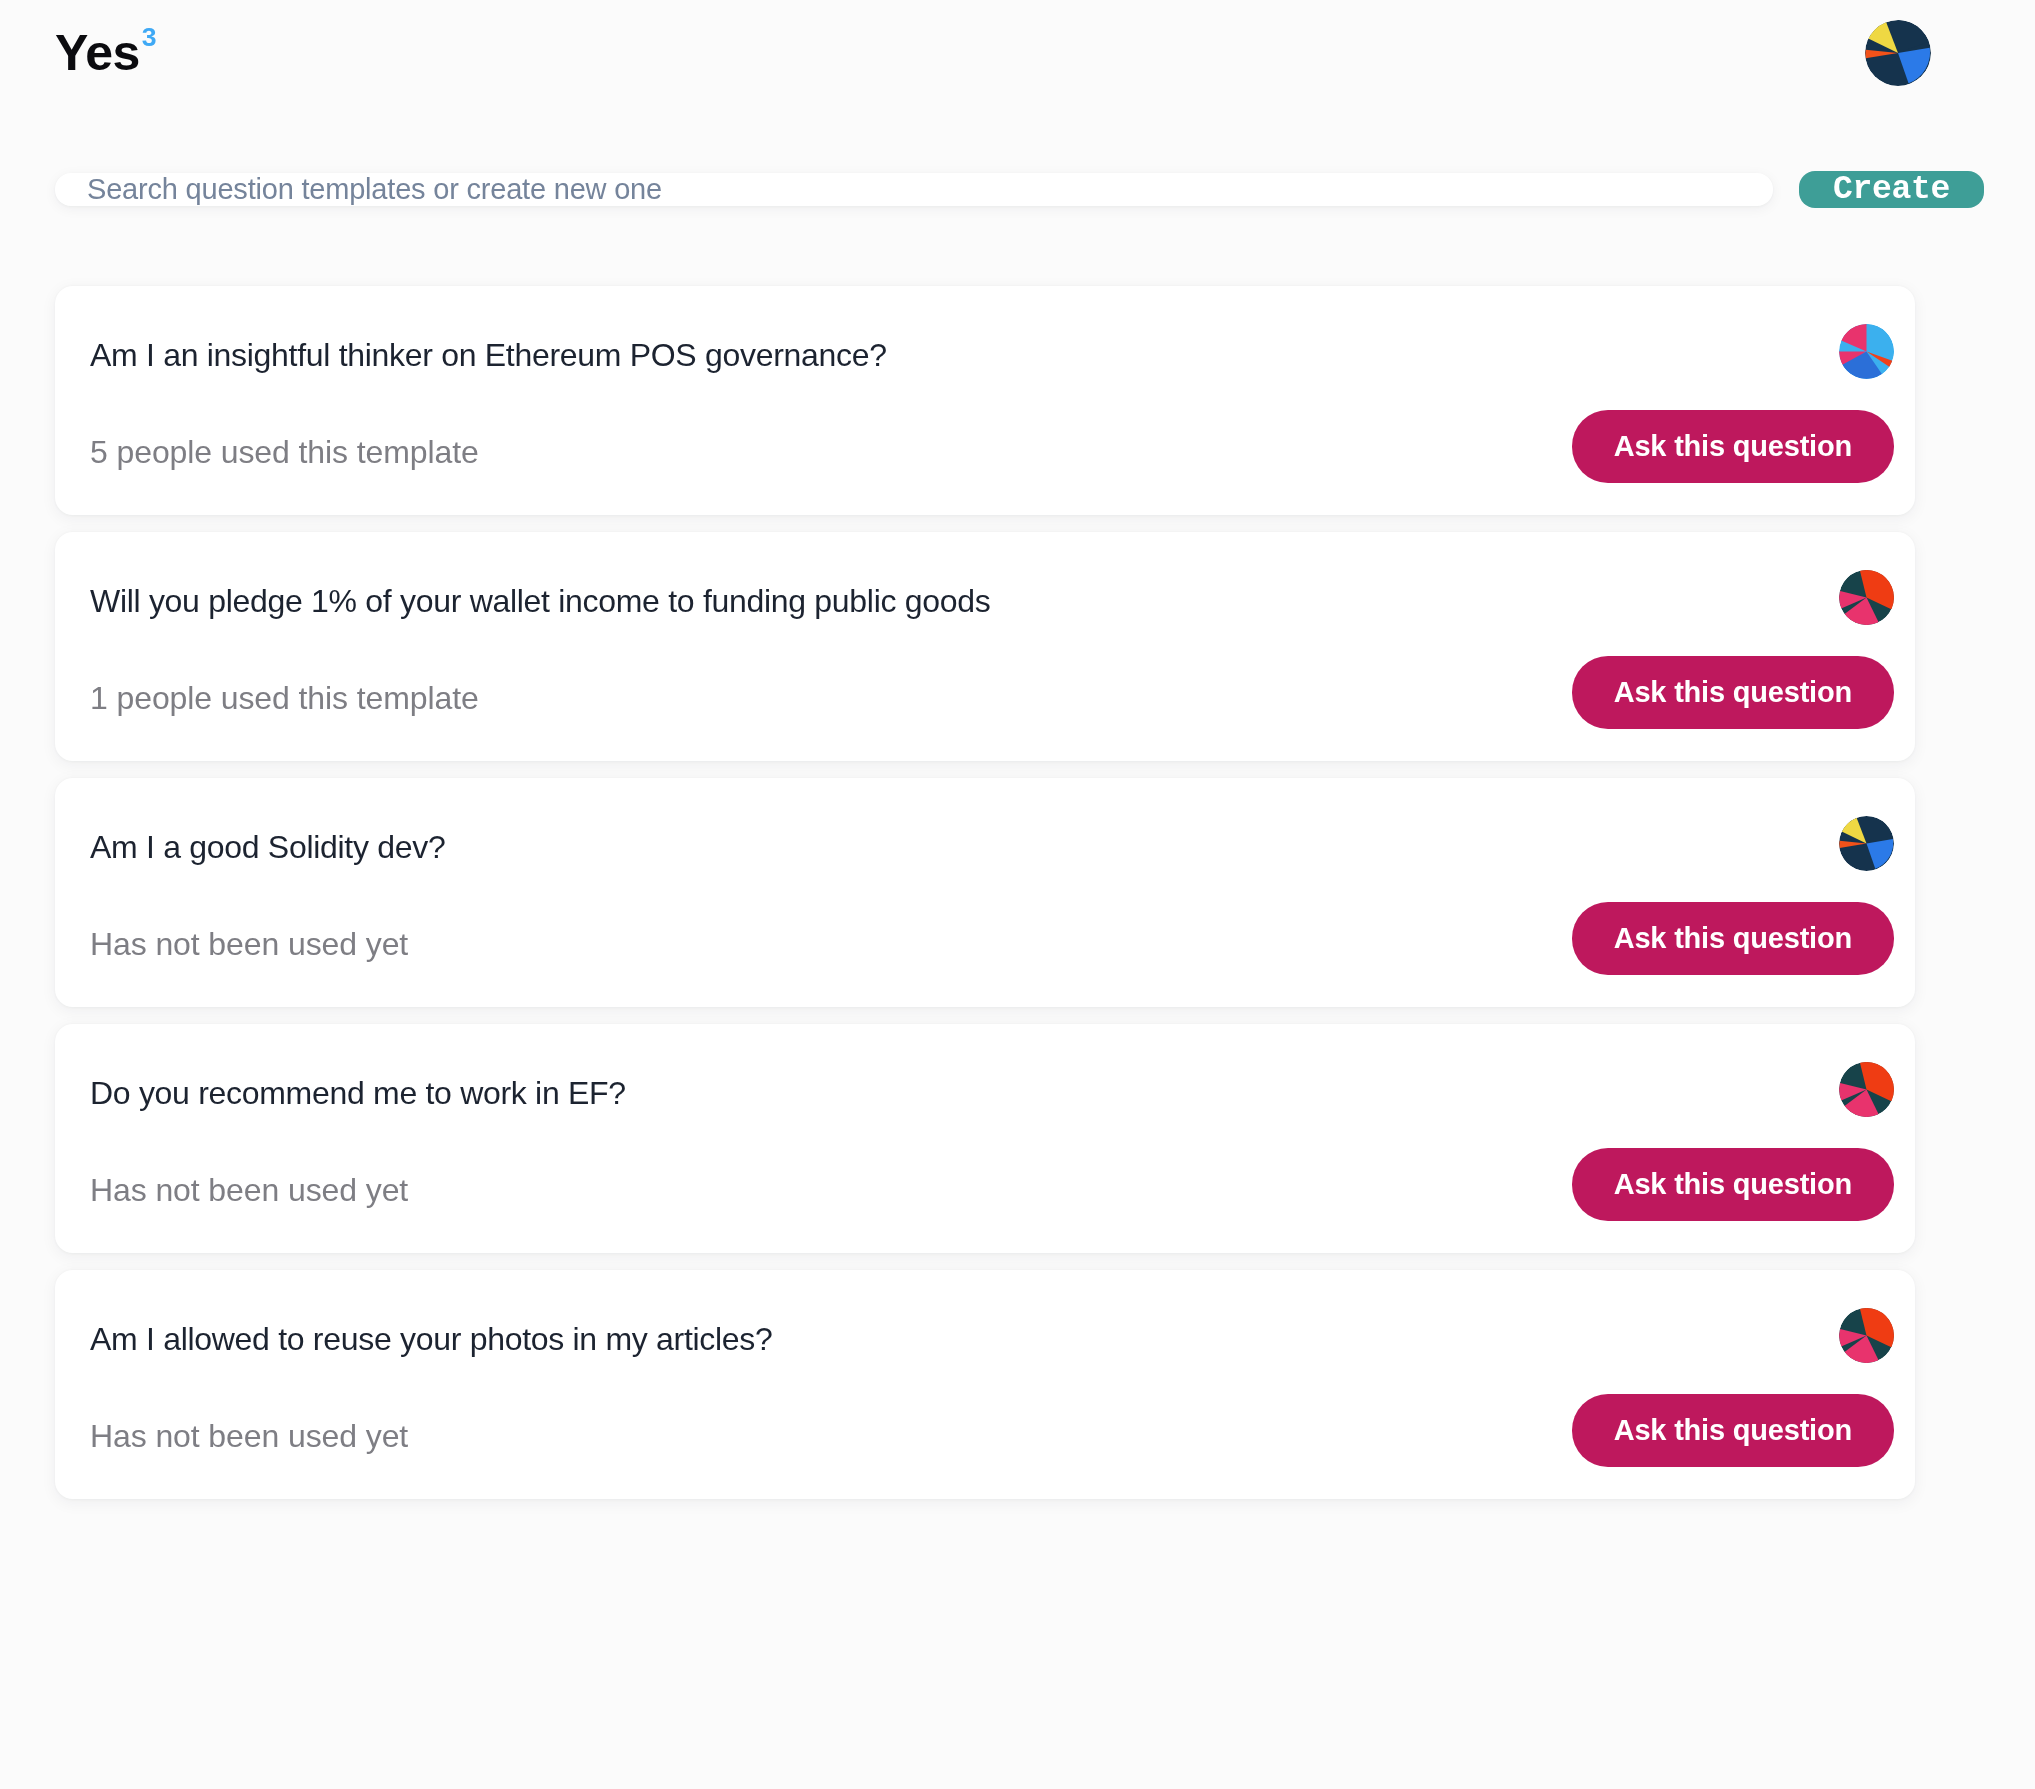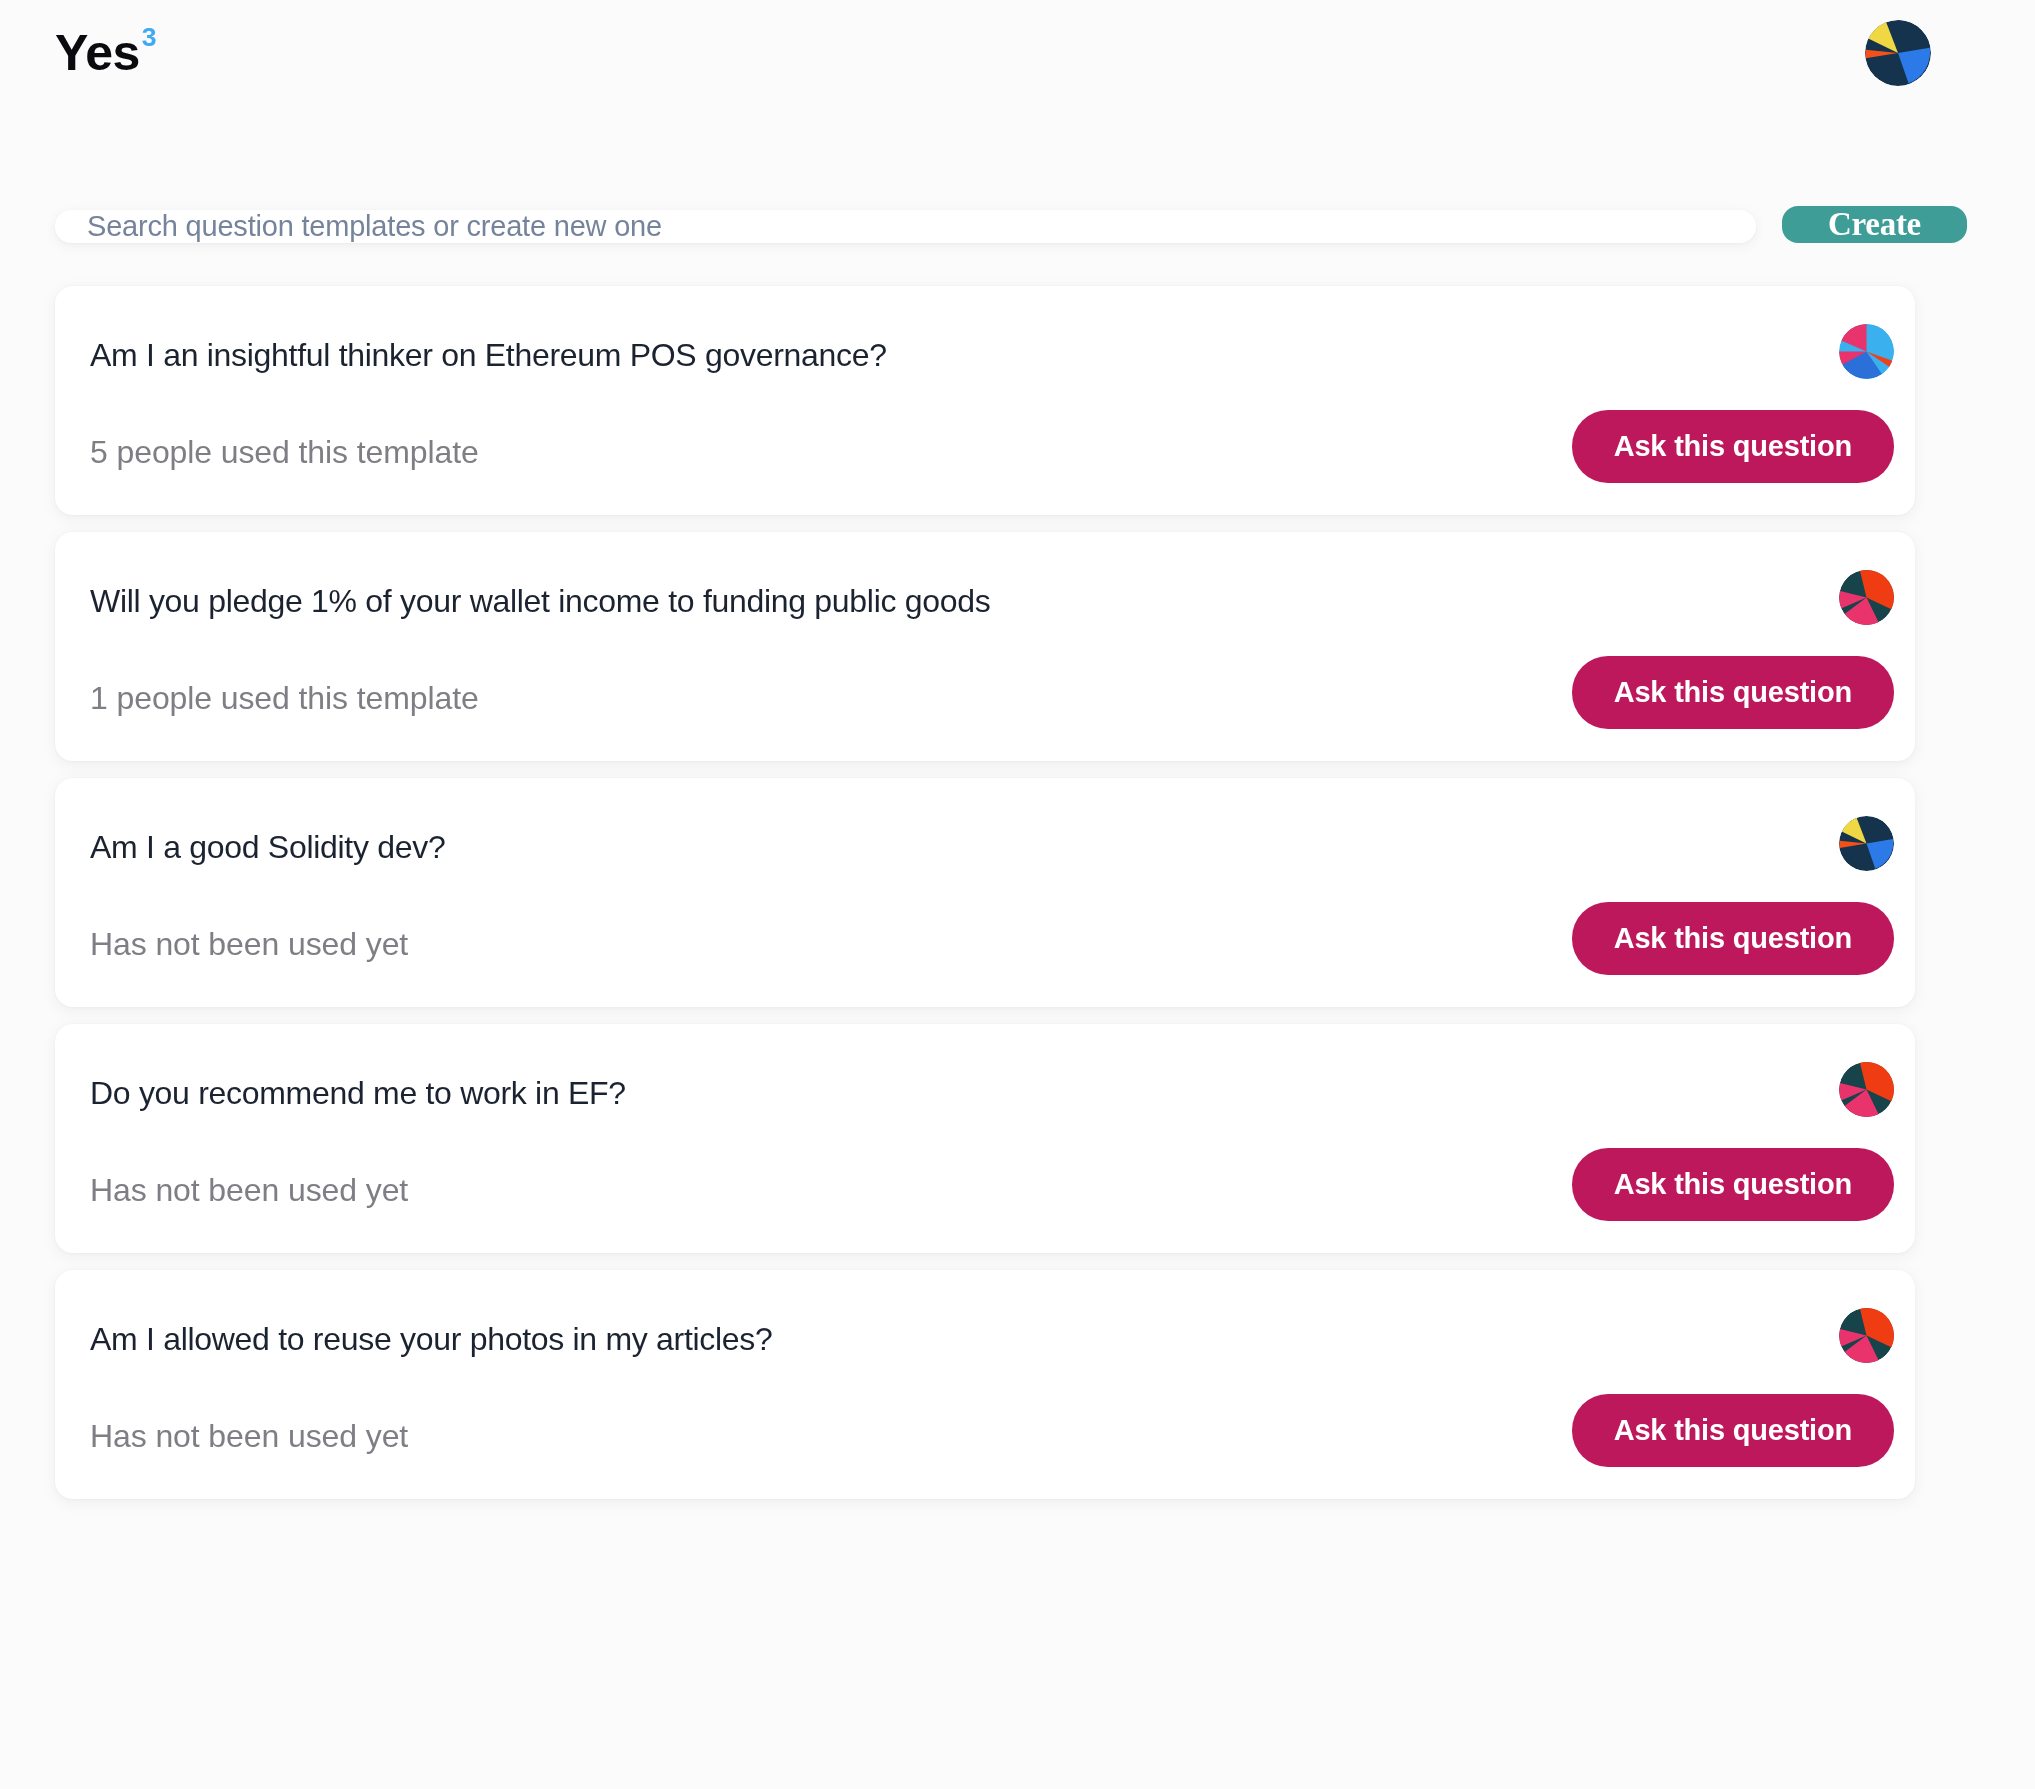--- a/index.html
+++ b/index.html
@@ -57,22 +57,22 @@
     height: 66px;
     border-radius: 50%;
     overflow: hidden;
     flex: 0 0 auto;
     display: block;
   }
 
   
   .search-row {
     display: flex;
-    align-items: flex-end;
-    padding: 0 69px 0 55px;
+    align-items: center;
+    padding: 0 52px 0 55px;
     margin-top: 46px;
     gap: 26px;
     height: 108px;
   }
 
   .search-box {
     flex: 1 1 auto;
     background: #ffffff;
     border-radius: 16px;
     box-shadow: 0 2.7px 12.4px rgba(30,40,60,0.055), 0 0.9px 2.7px rgba(30,40,60,0.04);
@@ -98,21 +98,21 @@
     opacity: 1;
   }
 
   .create-button {
     flex: 0 0 auto;
     width: 185px;
     background: #3e9e97;
     color: #ffffff;
     border: none;
     border-radius: 16px;
-    font-family: Liberation Serif, serif;
+    font-family: Liberation Mono, monospace;
     font-size: 33px;
     font-weight: 700;
     letter-spacing: -0.3px;
     cursor: pointer;
     display: flex;
     align-items: center;
     justify-content: center;
   }
 
   

